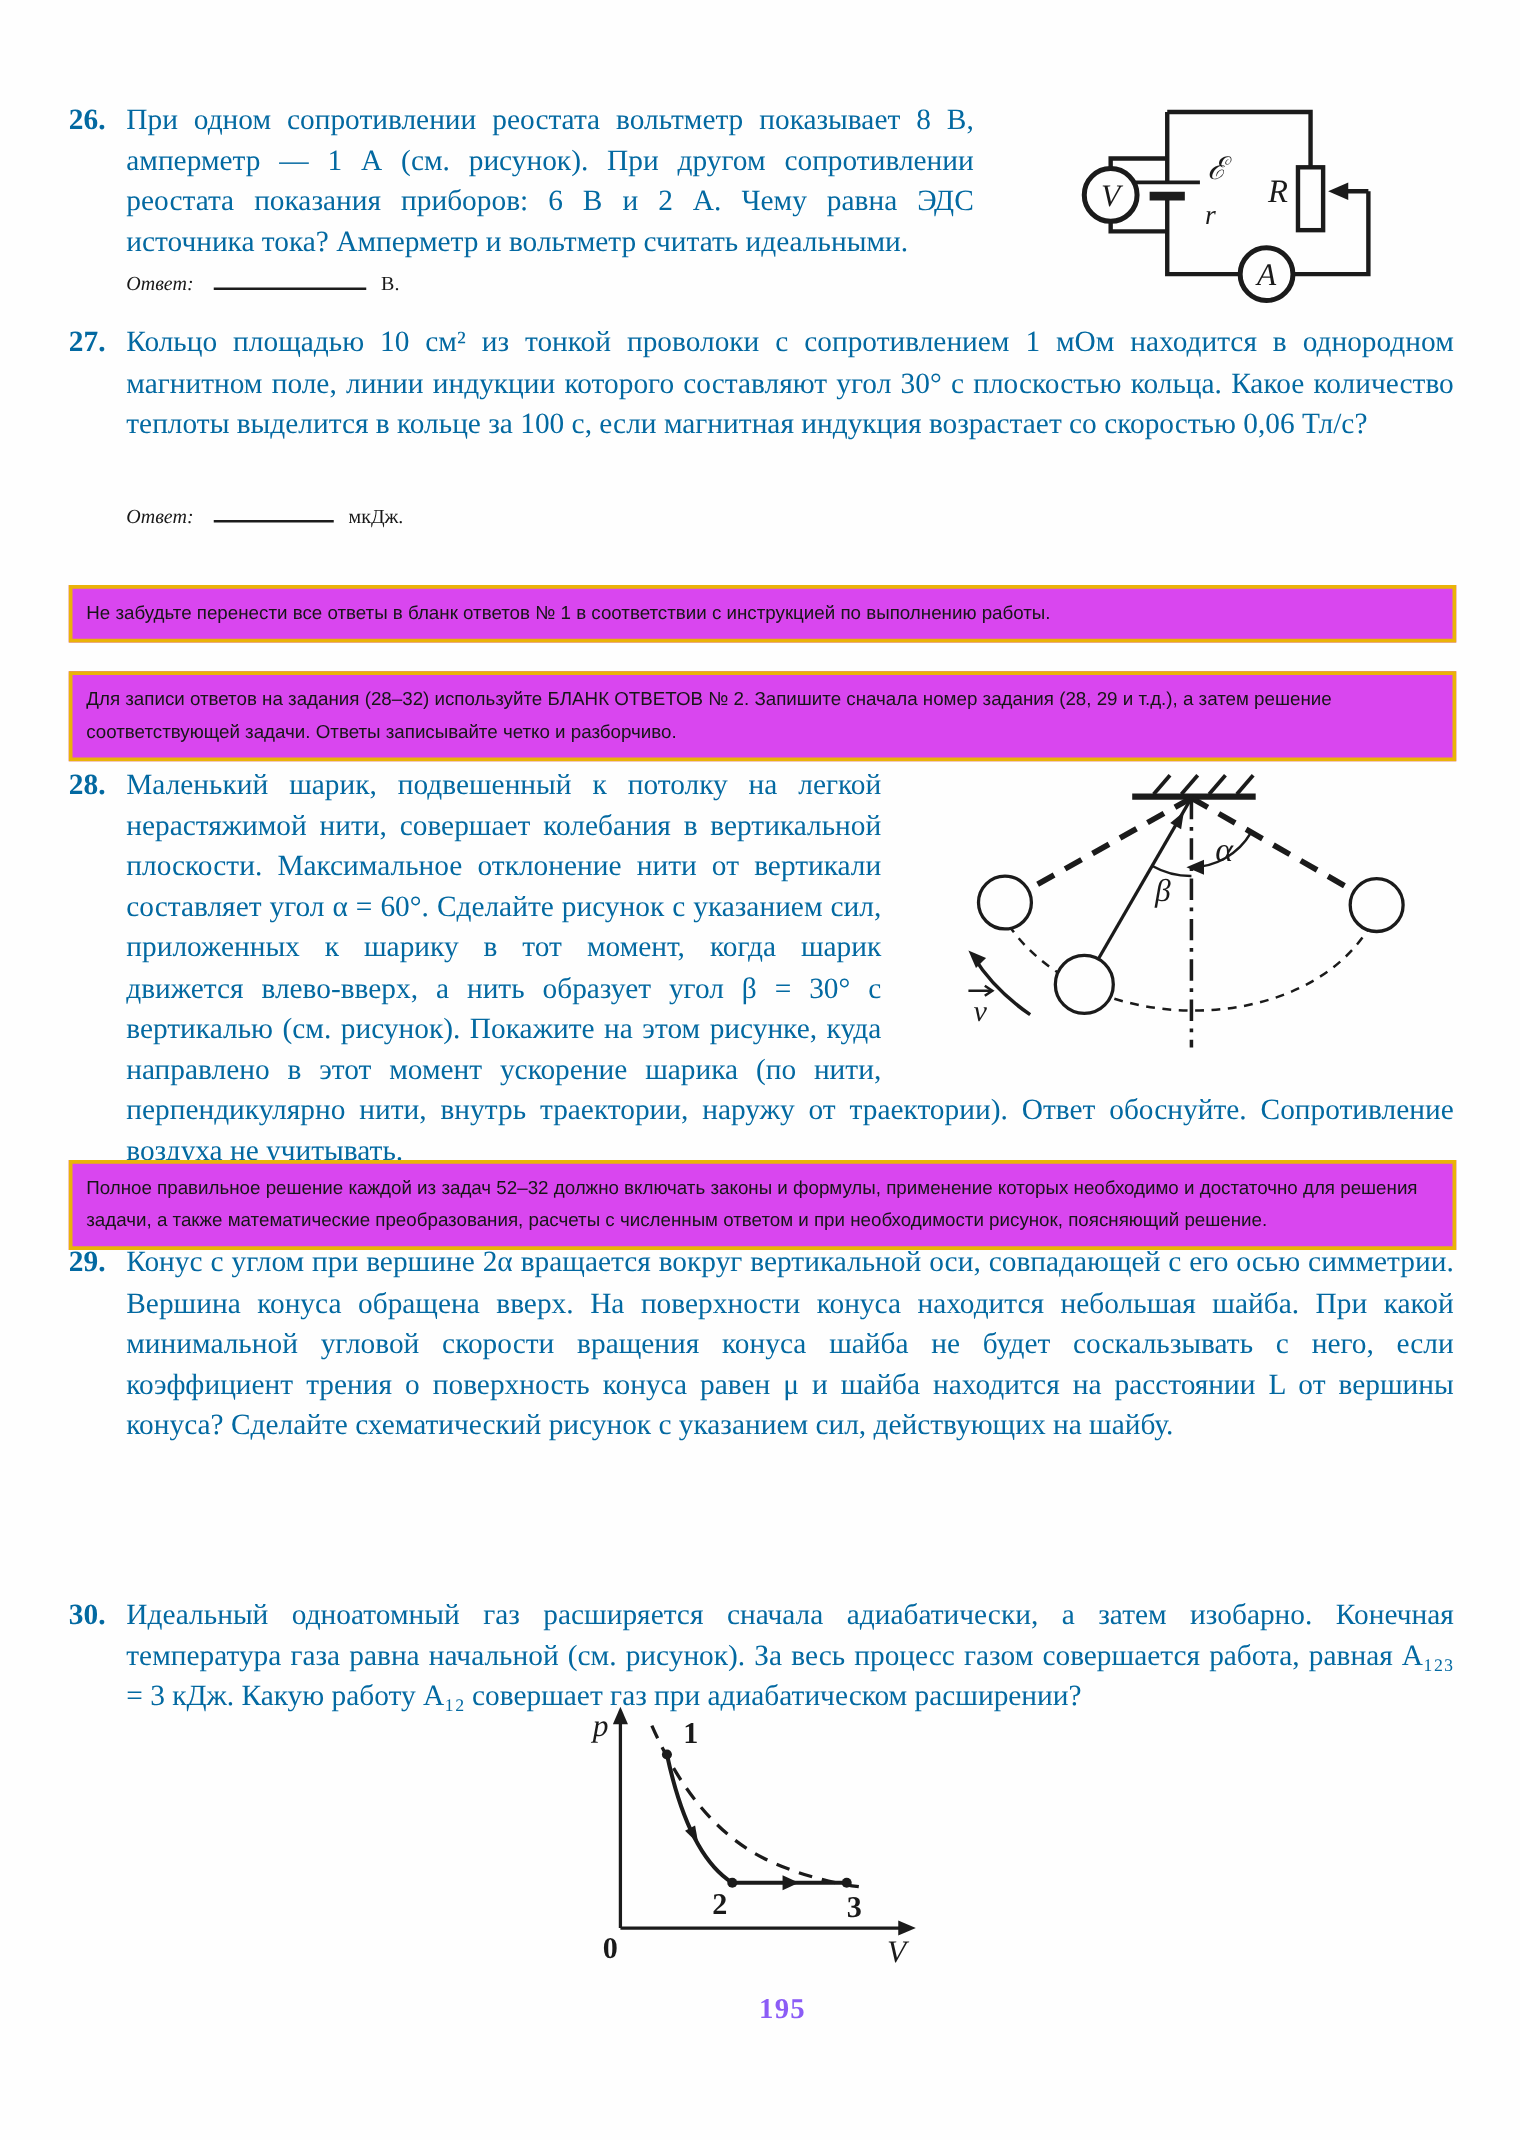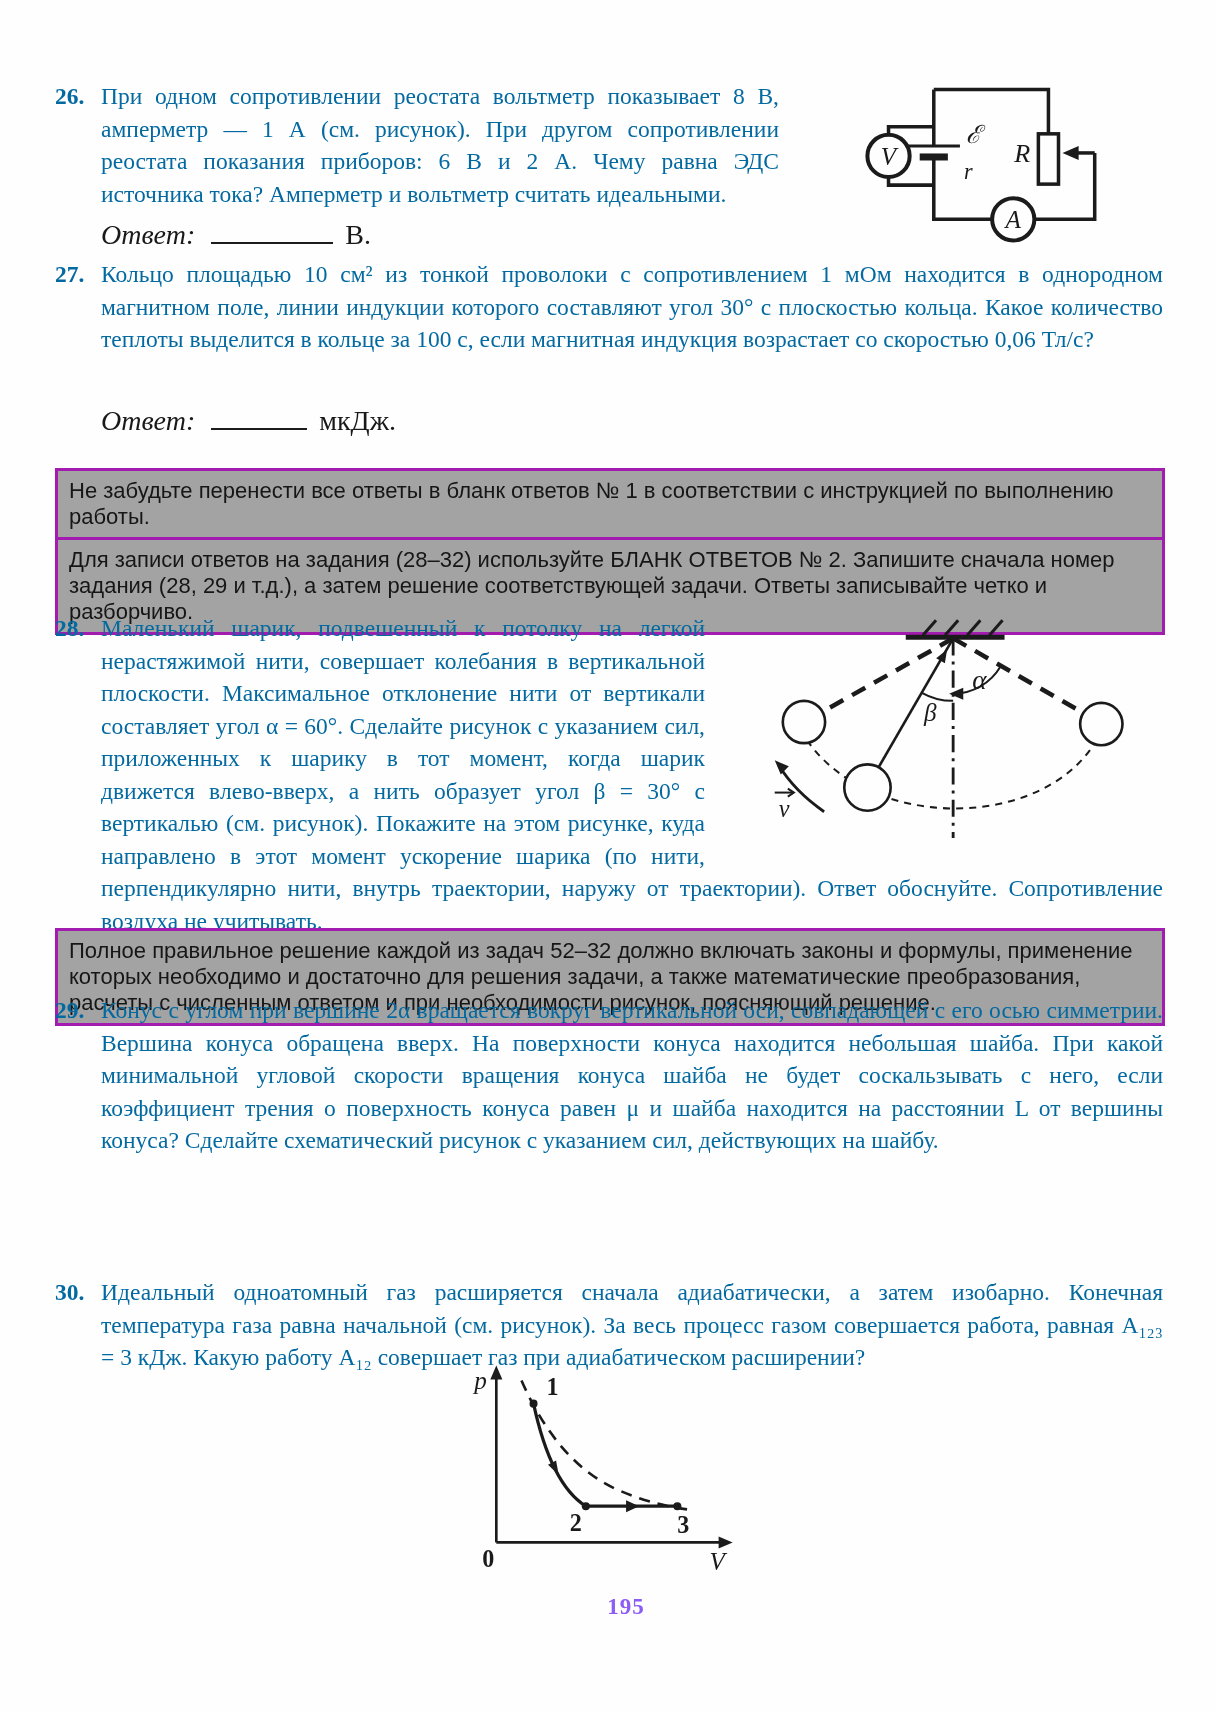--- a/index.html
+++ b/index.html
@@ -16,34 +16,34 @@
     color:#0369a1;
   }
   .pnum{
     display:inline-block;width:46px;margin-left:-46px;
     font-weight:700;
   }
   .fig{float:right;}
   .fig-circuit{width:368px;margin:-14px 0 6px 16px;}
   .fig-pendulum{width:448px;margin:-18px 0 4px 10px;}
   .answer-line{
-    position:absolute;left:101px;font-size:28px;color:#191919;
+    position:absolute;left:101px;font-size:16px;color:#191919;
   }
   .ans-label{font-style:italic;}
   .ans-blank{
     display:inline-block;height:1em;
     border-bottom:2.5px solid #1c1c1c;
     margin:0 12px 0 16px;vertical-align:baseline;
   }
   .notice{
     position:absolute;left:55px;width:1082px;
-    border:3px solid #a21caf;padding:7px 11px;
+    border:3px solid #eab308;padding:7px 11px;
     font-family:"Liberation Sans", sans-serif;
-    font-size:22px;line-height:26px;color:#161616;
-    background:#a3a3a3;
+    font-size:15px;line-height:26px;color:#161616;
+    background:#d946ef;
   }
   .notice p{margin:0;}
   .page-number{
     position:absolute;top:1594px;left:0;width:100%;
     text-align:center;font-size:23px;font-weight:700;
     letter-spacing:1px;color:#8b5cf6;padding-left:18px;
   }
   svg{display:block;}
   svg text{font-family:"Liberation Serif", serif;fill:#1a1a1a;}
   .sv-it{font-style:italic;}

